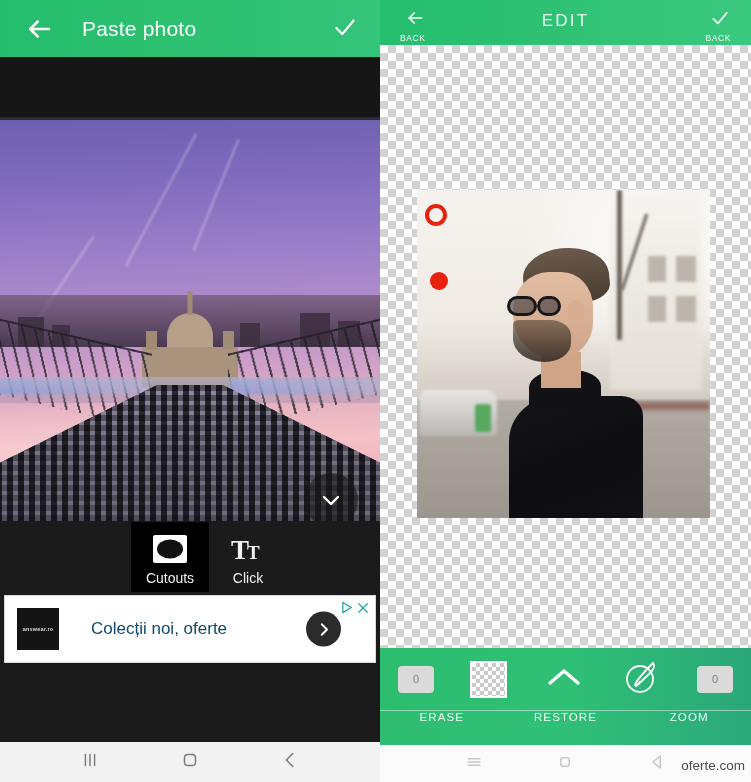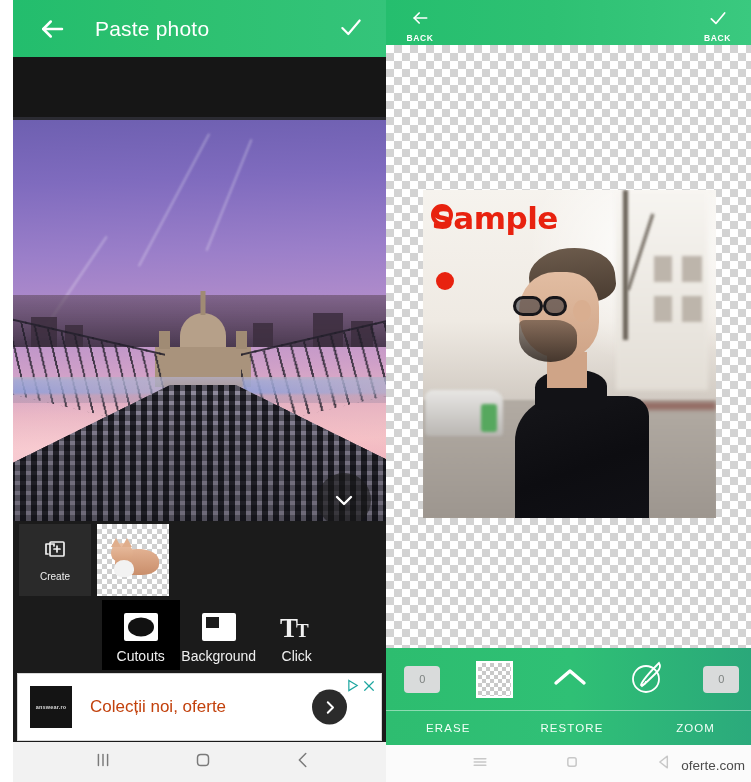--- a/index.html
+++ b/index.html
@@ -3,21 +3,21 @@
 <meta charset="utf-8">
 <style>
   * { margin:0; padding:0; box-sizing:border-box; }
   html,body { width:751px; height:782px; }
   body {
     font-family:"Liberation Sans", sans-serif;
     background:#ffffff;
     overflow:hidden;
     position:relative;
   }
-  .screens { display:flex; width:751px; height:554px;padding-left:13px; }
+  .screens { display:flex; width:751px; height:554px; }
 
   
   .screen-left { width:380px; height:782px; position:relative; background:#1b1b1b; overflow:hidden; }
 
   .appbar-left {
     height:57px; width:100%;
     background:linear-gradient(90deg,#23bd6d 0%,#2cc06f 40%,#34c47a 100%);
     display:flex; align-items:center; padding:0 16px; position:relative;
   }
   .appbar-left .back-arrow { width:30px; height:30px; position:relative; flex:0 0 auto; margin-left:8px;}
@@ -151,21 +151,21 @@
   .ad {
     height:68px; background:#fff; margin:2px 4px 0 4px;
     border:1px solid #d8d8d8; display:flex; align-items:center; position:relative;
     padding:0 6px;
   }
   .ad-logo {
     width:42px; height:42px; background:#141414; display:flex;
     align-items:center; justify-content:center; flex:0 0 auto; margin-left:6px;
   }
   .ad-logo span { color:#d8d8d8; font-size:5.5px; letter-spacing:.2px; font-weight:700; }
-  .ad-text { margin-left:18px; color:#c2410c; font-size:17px; line-height:20px; font-weight:400; }
+  .ad-text { margin-left:32px; color:#0c4a6e; font-size:17px; line-height:20px; font-weight:400; }
   .ad-go {
     position:absolute; right:34px; top:50%; transform:translateY(-50%);
     width:35px; height:35px; border-radius:50%; background:#2b2b2b;
     display:flex; align-items:center; justify-content:center;
   }
   .ad-choices { position:absolute; right:6px; top:4px; display:flex; gap:3px; align-items:center; }
 
   .navbar-left {
     position:absolute; left:0; bottom:0; width:380px; height:40px;
     background:#f2f2f2; display:flex; align-items:center; justify-content:space-around;
@@ -173,21 +173,21 @@
   }
 
   
   .screen-right { width:371px; height:782px; position:relative; background:#fff; overflow:hidden; }
 
   .appbar-right {
     height:45px; width:100%;
     background:linear-gradient(90deg,#25be6e 0%,#2ec173 45%,#3ac97f 100%);
     position:relative;
   }
-  .ab-side { position:absolute; top:8px; display:flex; flex-direction:column; align-items:center;font-weight:bold; }
+  .ab-side { position:absolute; top:8px; display:flex; flex-direction:column; align-items:flex-end; }
   .ab-side.l { left:20px; } .ab-side.r { right:20px; }
   .ab-side .sl { color:#fff; font-size:8.5px; letter-spacing:.6px; margin-top:1px; }
   .ab-title {
     position:absolute; left:0; right:0; top:11px; text-align:center;
     color:#eafdf1; font-size:17px; letter-spacing:2.2px;
   }
 
   .canvas-area {
     position:absolute; top:45px; left:0; right:0; bottom:97px;
     background-image:
@@ -304,21 +304,21 @@
   .trans-swatch {
     width:37px; height:37px; border:2px solid #fff;
     background-image:
       linear-gradient(45deg,#c9c9c9 25%,transparent 25%,transparent 75%,#c9c9c9 75%),
       linear-gradient(45deg,#c9c9c9 25%,#ffffff 25%,#ffffff 75%,#c9c9c9 75%);
     background-size:8px 8px; background-position:0 0,4px 4px;
   }
   .bb-bot {
     height:35px; background:linear-gradient(90deg,#2ebd70 0%,#30c077 50%,#2ba97c 100%);
     border-top:1px solid rgba(255,255,255,.45);
-    display:flex; align-items:center;
+    display:flex; align-items:flex-start;
   }
   .bb-bot .lbl {
     flex:1; text-align:center; color:#f2fff7; font-size:11.5px; letter-spacing:1.1px;
   }
 
   .navbar-right {
     position:absolute; left:0; bottom:0; width:371px; height:37px;
     background:#fbfbfb; display:flex; align-items:center; justify-content:space-around;
     padding:0 48px 0 48px;
   }
@@ -375,64 +375,33 @@
       <div class="deck-shine"></div>
       <div class="bridge-deck"></div>
 
       <div class="chevron-btn">
         <svg width="24" height="24" viewBox="0 0 24 24" fill="none" stroke="#fff" stroke-width="2.4" stroke-linecap="round" stroke-linejoin="round">
           <polyline points="5,9 12,16 19,9"></polyline>
         </svg>
       </div>
     </div>
 
-    <div class="tray">
-      <div class="tray-item tray-create">
-        <span>
-          <svg width="24" height="24" viewBox="0 0 24 24" fill="none" stroke="#f0f0f0" stroke-width="1.7" stroke-linecap="round">
-            <path d="M3 6 h8 v2 M3 6 v10 h2"></path>
-            <rect x="7" y="4" width="14" height="14" rx="1"></rect>
-            <line x1="14" y1="8" x2="14" y2="14"></line>
-              <line x1="11" y1="11" x2="17" y2="11"></line>
-          </svg>
-        </span>
-        <span class="label">Create</span>
-      </div>
-      <div class="tray-item tray-cutout">
-        <div class="cat">
-          <div class="body"></div>
-          <div class="head"></div>
-          <div class="ear l"></div>
-            <div class="ear r"></div>
-          <div class="chest"></div>
-        </div>
-      </div>
-    </div>
 
     <div class="toolbar-left">
       <div class="tool active">
         <div class="tool-ic">
           <svg width="38" height="28" viewBox="0 0 38 28">
             <rect x="2" y="0" width="34" height="28" fill="#fff" rx="2"></rect>
             <ellipse cx="19" cy="14" rx="13" ry="9.5" fill="#111"></ellipse>
           </svg>
         </div>
         <div class="tlabel">Cutouts</div>
       </div>
       <div class="tool">
         <div class="tool-ic">
-          <svg width="34" height="28" viewBox="0 0 34 28">
-            <rect x="0" y="0" width="34" height="28" fill="#fff" rx="2"></rect>
-            <rect x="4" y="4" width="13" height="11" fill="#1b1b1b"></rect>
-          </svg>
-        </div>
-        <div class="tlabel">Background</div>
-      </div>
-      <div class="tool">
-        <div class="tool-ic">
           <svg width="36" height="28" viewBox="0 0 36 28">
             <text x="1" y="24" font-family="Liberation Serif, serif" font-size="27" font-weight="700" fill="#f2f2f2">T</text>
             <text x="17" y="24" font-family="Liberation Serif, serif" font-size="19" font-weight="700" fill="#f2f2f2">T</text>
           </svg>
         </div>
         <div class="tlabel">Click</div>
       </div>
     </div>
 
     <div class="ad">
@@ -488,20 +457,21 @@
     <div class="appbar-right">
       <div class="ab-side l">
         <span>
           <svg width="22" height="20" viewBox="0 0 24 24" fill="none" stroke="#fff" stroke-width="2" stroke-linecap="round" stroke-linejoin="round">
             <line x1="20" y1="12" x2="5" y2="12"></line>
               <polyline points="11,18 5,12 11,6"></polyline>
           </svg>
         </span>
         <span class="sl">BACK</span>
       </div>
+      <div class="ab-title">EDIT</div>
       <div class="ab-side r">
         <span>
           <svg width="22" height="20" viewBox="0 0 24 24" fill="none" stroke="#fff" stroke-width="2" stroke-linecap="round" stroke-linejoin="round">
             <polyline points="4,13 9.5,18.5 20,6"></polyline>
           </svg>
         </span>
         <span class="sl">BACK</span>
       </div>
     </div>
 
@@ -527,21 +497,20 @@
           <div class="face"></div>
           <div class="ear"></div>
           <div class="beard"></div>
           <div class="glasses">
             <div class="lens a"></div>
               <div class="lens b"></div>
           </div>
         </div>
 
         <div class="wm-ring"></div>
-        <div class="wm-sample">Sample</div>
         <div class="wm-dot"></div>
       </div>
     </div>
 
     <div class="hint">
       <div>Click UP arrow to</div>
       <div>get options</div>
     </div>
 
     <div class="bottombar-right">

